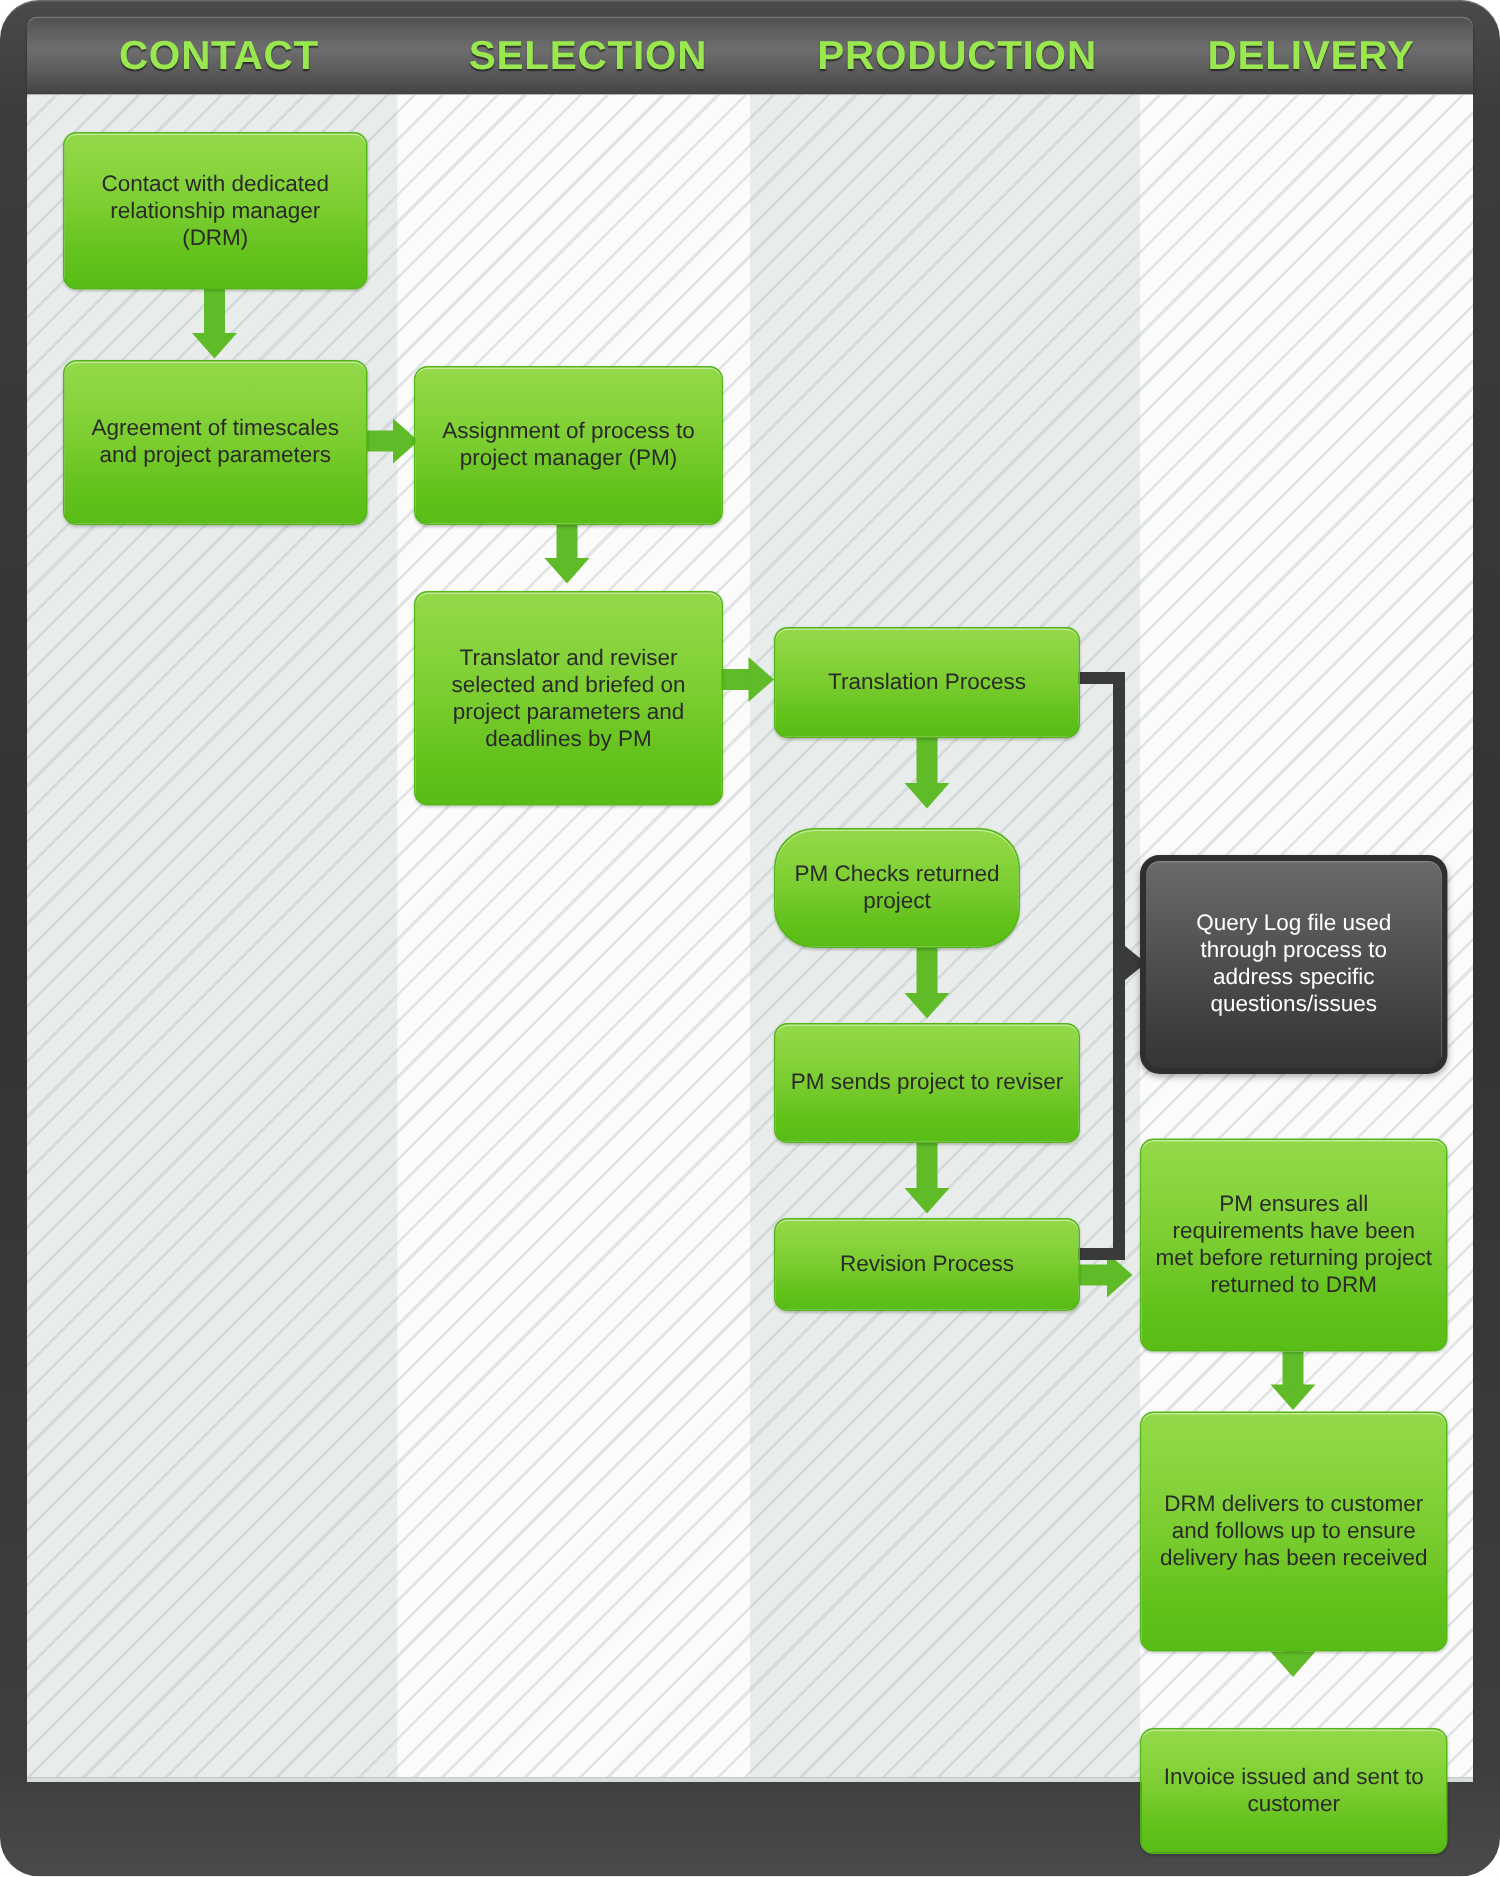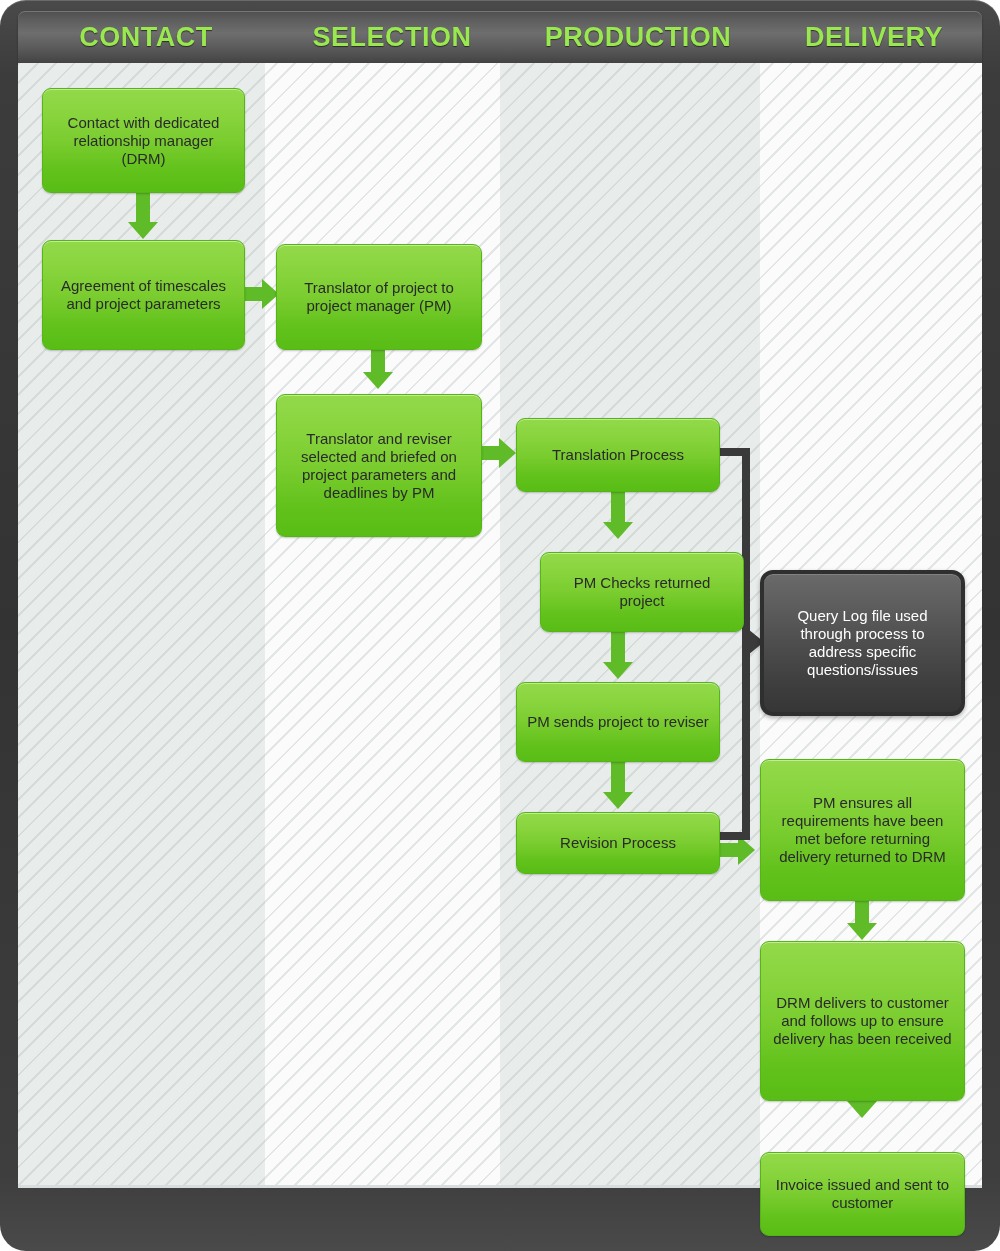--- a/index.html
+++ b/index.html
@@ -276,49 +276,49 @@
 
   <div class="node green" style="left:42px;top:88px;width:203px;height:105px;">
     <span class="label">Contact with dedicated relationship manager (DRM)</span>
   </div>
 
   <div class="node green" style="left:42px;top:240px;width:203px;height:110px;">
     <span class="label">Agreement of timescales and project parameters</span>
   </div>
 
   <div class="node green" style="left:276px;top:244px;width:206px;height:106px;">
-    <span class="label">Translator of project to project manager (PM)</span>
+    <span class="label">Assignment of process to project manager (PM)</span>
   </div>
 
   <div class="node green" style="left:516px;top:418px;width:204px;height:74px;">
     <span class="label">Translation Process</span>
   </div>
 
   <div class="node green" style="left:276px;top:394px;width:206px;height:143px;">
     <span class="label">Translator and reviser selected and briefed on project parameters and deadlines by PM</span>
   </div>
 
-  <div class="node green" style="left:540px;top:552px;width:204px;height:80px;">
+  <div class="node green" style="left:516px;top:552px;width:164px;height:80px;border-radius:27px;">
     <span class="label">PM Checks returned project</span>
   </div>
 
   <div class="node green" style="left:516px;top:682px;width:204px;height:80px;">
     <span class="label">PM sends project to reviser</span>
   </div>
 
   <div class="node green" style="left:516px;top:812px;width:204px;height:62px;justify-content:center;">
     <span class="label">Revision Process</span>
   </div>
 
   <div class="node dark" style="left:760px;top:570px;width:205px;height:146px;">
     <span class="label">Query Log file used through process to address specific questions/issues</span>
   </div>
 
   <div class="node green" style="left:760px;top:759px;width:205px;height:142px;">
-    <span class="label">PM ensures all requirements have been met before returning delivery returned to DRM</span>
+    <span class="label">PM ensures all requirements have been met before returning project returned to DRM</span>
   </div>
 
   <div class="node green" style="left:760px;top:941px;width:205px;height:160px;">
     <span class="label">DRM delivers to customer and follows up to ensure delivery has been received</span>
   </div>
 
   <div class="node green" style="left:760px;top:1152px;width:205px;height:84px;">
     <span class="label">Invoice issued and sent to customer</span>
   </div>
 

